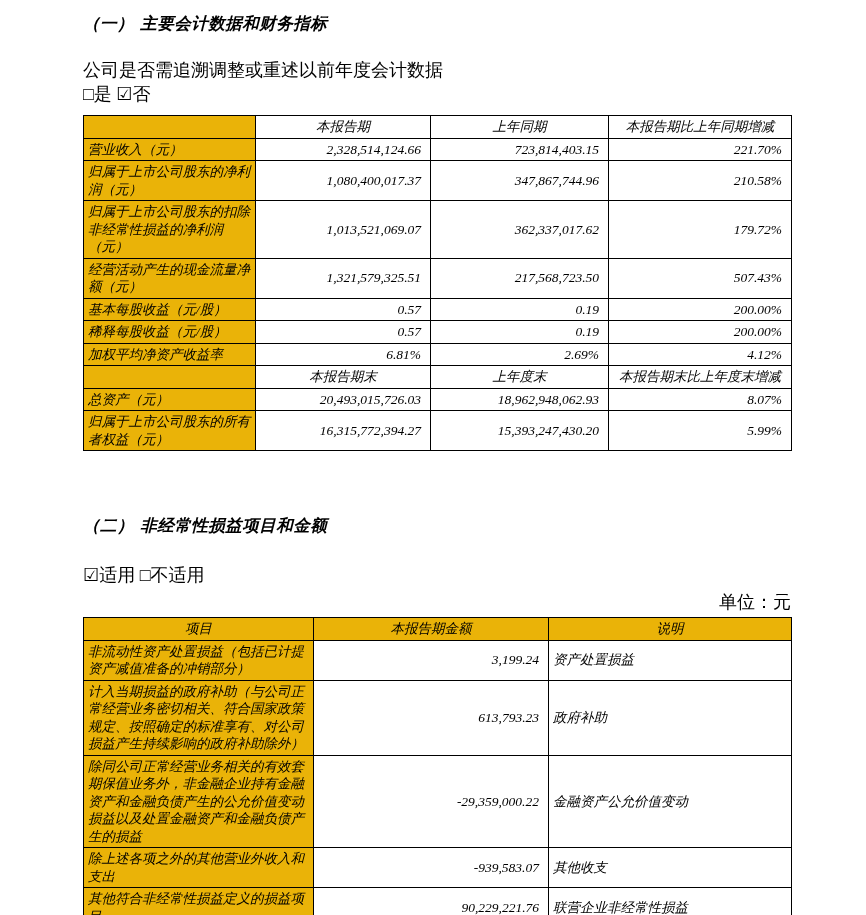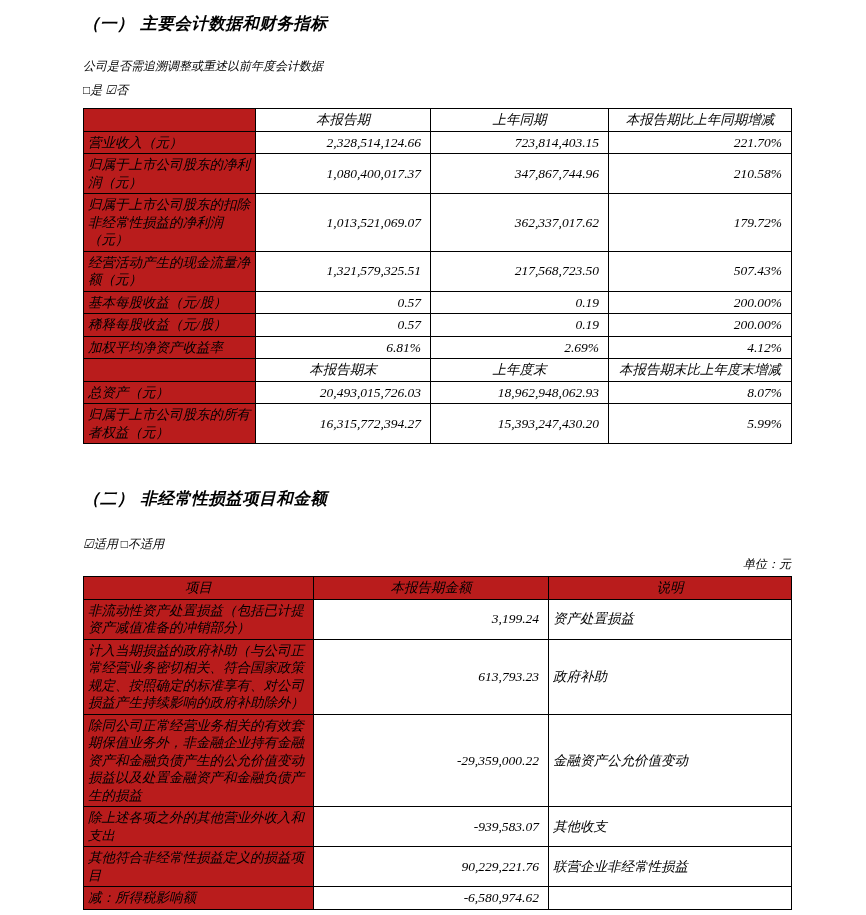--- a/index.html
+++ b/index.html
@@ -10,33 +10,33 @@
     color:#000;
   }
   .page { position:absolute; left:83px; top:0; width:710px; }
 
   .sec-title {
     font-family:"DejaVu Sans","Liberation Sans",sans-serif;
     font-weight:bold; font-size:16.5px; letter-spacing:0.5px;
     margin-top:13px;
     font-style:italic;
   }
-  .plain { font-size:12px;font-style:italic; }
+  .plain { font-size:18px; }
   .q-line { margin-top:23px; }
-  .cb-line { margin-top:7px; }
+  .cb-line { }
   .unit-line { text-align:right; margin-top:14px; padding-right:2px; }
 
   table { border-collapse:collapse; table-layout:fixed; width:708px; margin-top:9px;font-style:italic; }
   td {
     border:1px solid #000;
     font-size:13.5px; line-height:17.5px;
     vertical-align:middle;
     overflow:hidden;
   }
-  .gray { background:#b91c1c; }
+  .gray { background:#eab308; }
   .hdr td { text-align:center; padding:2px 2px; height:22px; }
   .t2 .hdr td { height:14px; }
   .lbl { text-align:left; padding:2px 4px; }
   .num { text-align:right; padding:2px 9px 2px 6px; }
   .t1 tr { height:22px; }
   .t2 { margin-top:3px; }
 </style>
 </head>
 <body>
 
@@ -117,21 +117,21 @@
     </tr>
     <tr>
       <td class="lbl gray">归属于上市公司股东的所有者权益（元）</td>
       <td class="num">16,315,772,394.27</td>
       <td class="num">15,393,247,430.20</td>
       <td class="num">5.99%</td>
     </tr>
   </tbody>
     </table>
 
-  <div class="sec-title" style="margin-top:44px;">（二）  非经常性损益项目和金额</div>
+  <div class="sec-title" style="margin-top:64px;">（二）  非经常性损益项目和金额</div>
 
   <div class="plain" style="margin-top:26px;">☑适用 □不适用</div>
   <div class="plain unit-line" style="margin-top:3px;">单位：元</div>
 
   <table class="t2">
     <colgroup>
         <col style="width:230px">
         <col style="width:235px">
         <col style="width:243px">
       </colgroup>

